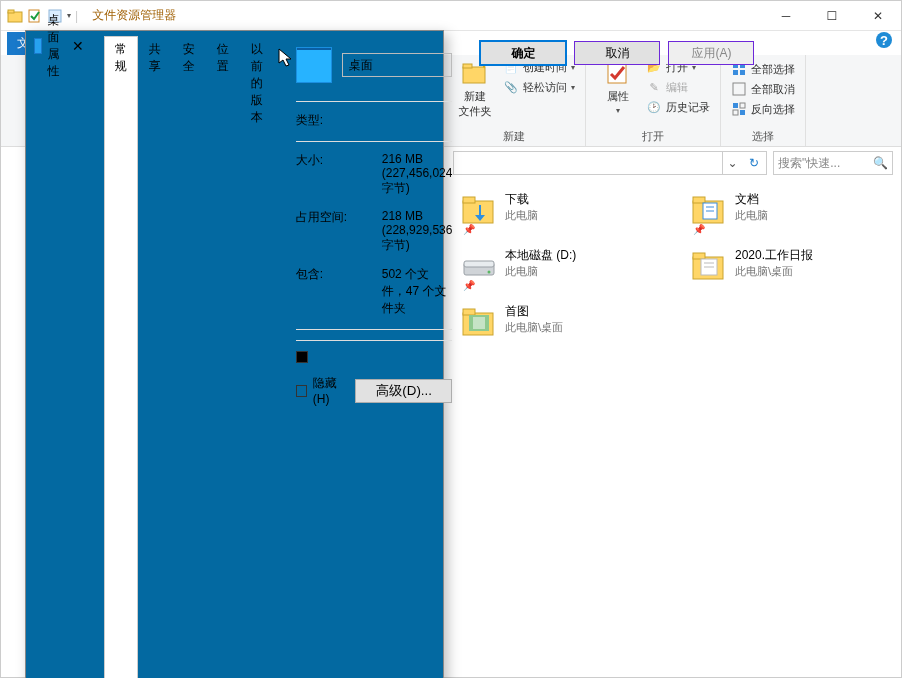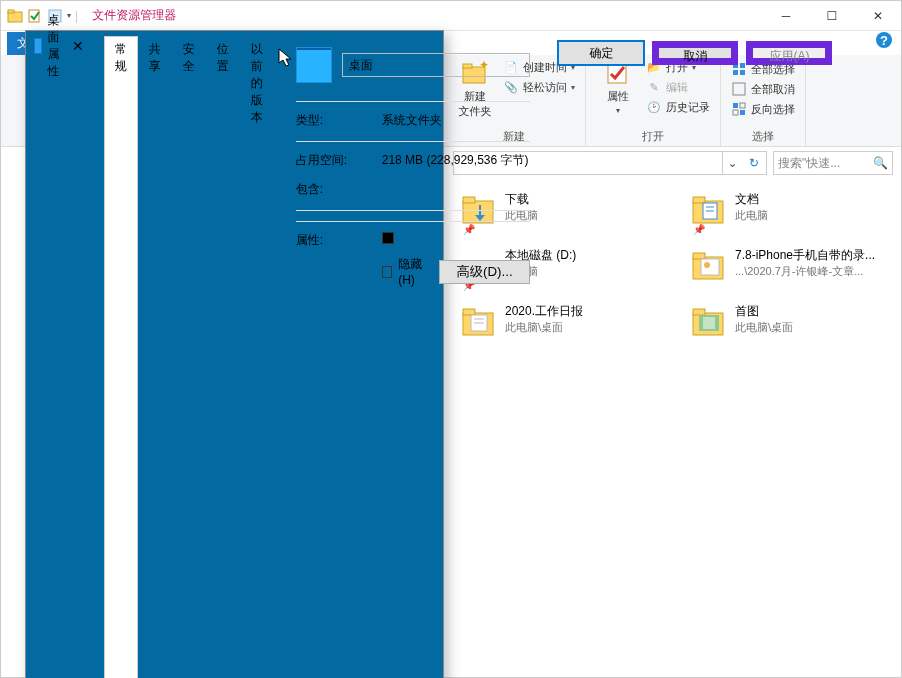--- a/index.html
+++ b/index.html
@@ -5,21 +5,21 @@
 * { box-sizing: border-box; margin: 0; padding: 0; font-family: "Microsoft YaHei", "Segoe UI", sans-serif; }
 body { width: 902px; height: 678px; background: #fff; font-size: 12px; color: #000; position: relative; overflow: hidden; }
 
 
 .main-window { width: 902px; height: 678px; display: flex; flex-direction: column; border: 1px solid #ccc; background: #fff; }
 
 
 .titlebar { height: 30px; display: flex; align-items: center; background: #fff; border-bottom: 1px solid #e5e5e5; }
 .titlebar .qat { display: flex; align-items: center; gap: 4px; padding: 0 6px; }
 .titlebar .qat-icon { width: 16px; height: 16px; }
-.titlebar .title-text { margin-left: 8px; color: #be185d; font-size: 12px; }
+.titlebar .title-text { margin-left: 8px; color: #a16207; font-size: 12px; }
 .titlebar .win-controls { margin-left: auto; display: flex; }
 .titlebar .win-btn { width: 46px; height: 30px; display: flex; align-items: center; justify-content: center; color: #333; }
 .help-icon { position: absolute; top: 32px; right: 10px; color: #0078d7; font-size: 13px; width:16px;height:16px;border-radius:50%;background:#1e8bd6;color:#fff;display:flex;align-items:center;justify-content:center;font-weight:bold; }
 
 
 .ribbon-tabs { height: 24px; display: flex; gap: 6px; padding-left: 6px; align-items: flex-end; }
 .ribbon-tab { padding: 3px 10px; font-size: 12px; }
 .ribbon-tab.file { background: #1979ca; color: #fff; }
 
 .ribbon { height: 92px; background: #f5f6f7; border-bottom: 1px solid #ddd; display: flex; }
@@ -77,22 +77,22 @@
 .props-row { display:flex; margin-bottom:12px; }
 .props-label { width:86px; color:#000; }
 .props-val { flex:1; }
 
 .attr-row { display:flex; align-items:center; gap:6px; }
 .chk { width:12px;height:12px;border:1px solid #333; display:inline-flex;align-items:center;justify-content:center;font-size:10px; }
 .chk.filled { background:#000; }
 .adv-btn { width:108px; height:24px; border:1px solid #adadad; background:#e1e1e1; margin-left:auto; }
 
 .props-footer { display:flex; gap:8px; justify-content:flex-end; padding:10px 14px 14px; }
-.dlg-btn { width:86px; height:24px; border:7px solid #6d28d9; background:#e1e1e1; font-size:12px; }
-.dlg-btn.default { border:1px solid #0078d7; background:#e1e1e1; outline:1px solid #0078d7; }
+.dlg-btn { width:86px; height:24px; border:1px solid #6d28d9; background:#e1e1e1; font-size:12px; }
+.dlg-btn.default { border:1px solid #0078d7; background:#e1e1e1; outline:1px solid #0078d7;font-weight:bold; }
 .dlg-btn.disabled { color:#888; background:#efefef; }
 
 
 .svg-folder { fill:#ffd667; stroke:#caa32e; }
 .svg-check { stroke:#1a9c3d; fill:none; stroke-width:2; }
 .drop-tri { font-size:8px; color:#555; }
 </style>
 </head>
 <body>
 
@@ -292,34 +292,20 @@
         <div class="file-text">
             <span class="file-name">本地磁盘 (D:)</span>
             <span class="file-sub">此电脑</span>
           </div>
       </div>
       <div class="file-item">
         <div class="file-icon">
           <svg width="36" height="36">
               <rect x="2" y="10" width="30" height="22" class="svg-folder"></rect>
               <rect x="2" y="6" width="12" height="6" class="svg-folder"></rect>
-              <rect x="10" y="12" width="18" height="16" fill="#fff" stroke="#bbb"></rect>
-              <circle cx="16" cy="18" r="3" fill="#f4b35a"></circle>
-            </svg>
-        </div>
-        <div class="file-text">
-            <span class="file-name">7.8-iPhone手机自带的录...</span>
-            <span class="file-sub">...\2020.7月-许银峰-文章...</span>
-          </div>
-      </div>
-      <div class="file-item">
-        <div class="file-icon">
-          <svg width="36" height="36">
-              <rect x="2" y="10" width="30" height="22" class="svg-folder"></rect>
-              <rect x="2" y="6" width="12" height="6" class="svg-folder"></rect>
               <rect x="10" y="12" width="16" height="16" fill="#fff" stroke="#bbb"></rect>
               <line x1="13" y1="16" x2="23" y2="16" stroke="#bbb"></line>
               <line x1="13" y1="20" x2="23" y2="20" stroke="#bbb"></line>
             </svg>
         </div>
         <div class="file-text">
             <span class="file-name">2020.工作日报</span>
             <span class="file-sub">此电脑\桌面</span>
           </div>
       </div>
@@ -356,34 +342,37 @@
     <div class="props-tab">以前的版本</div>
   </div>
   <div class="props-body">
     <div class="props-header-row">
       <div class="folder-bigicon"></div>
       <div class="folder-name-box">桌面</div>
     </div>
     <div class="props-sep"></div>
     <div class="props-row">
         <span class="props-label">类型:</span>
-        <span class="props-val">系统文件夹</span>
       </div>
     <div class="props-sep"></div>
+    <div class="props-row">
+        <span class="props-label">大小:</span>
+        <span class="props-val">216 MB (227,456,024 字节)</span>
+      </div>
     <div class="props-row">
         <span class="props-label">占用空间:</span>
         <span class="props-val">218 MB (228,929,536 字节)</span>
       </div>
     <div class="props-row">
         <span class="props-label">包含:</span>
+        <span class="props-val">502 个文件，47 个文件夹</span>
       </div>
     <div class="props-sep"></div>
     <div class="props-sep"></div>
     <div class="props-row">
-      <span class="props-label">属性:</span>
       <div class="props-val">
         <div class="attr-row" style="margin-bottom:12px">
           <span class="chk filled">■</span>
         </div>
         <div class="attr-row">
           <span class="chk"></span>
           <span>隐藏(H)</span>
           <button class="adv-btn">高级(D)...</button>
         </div>
       </div>

